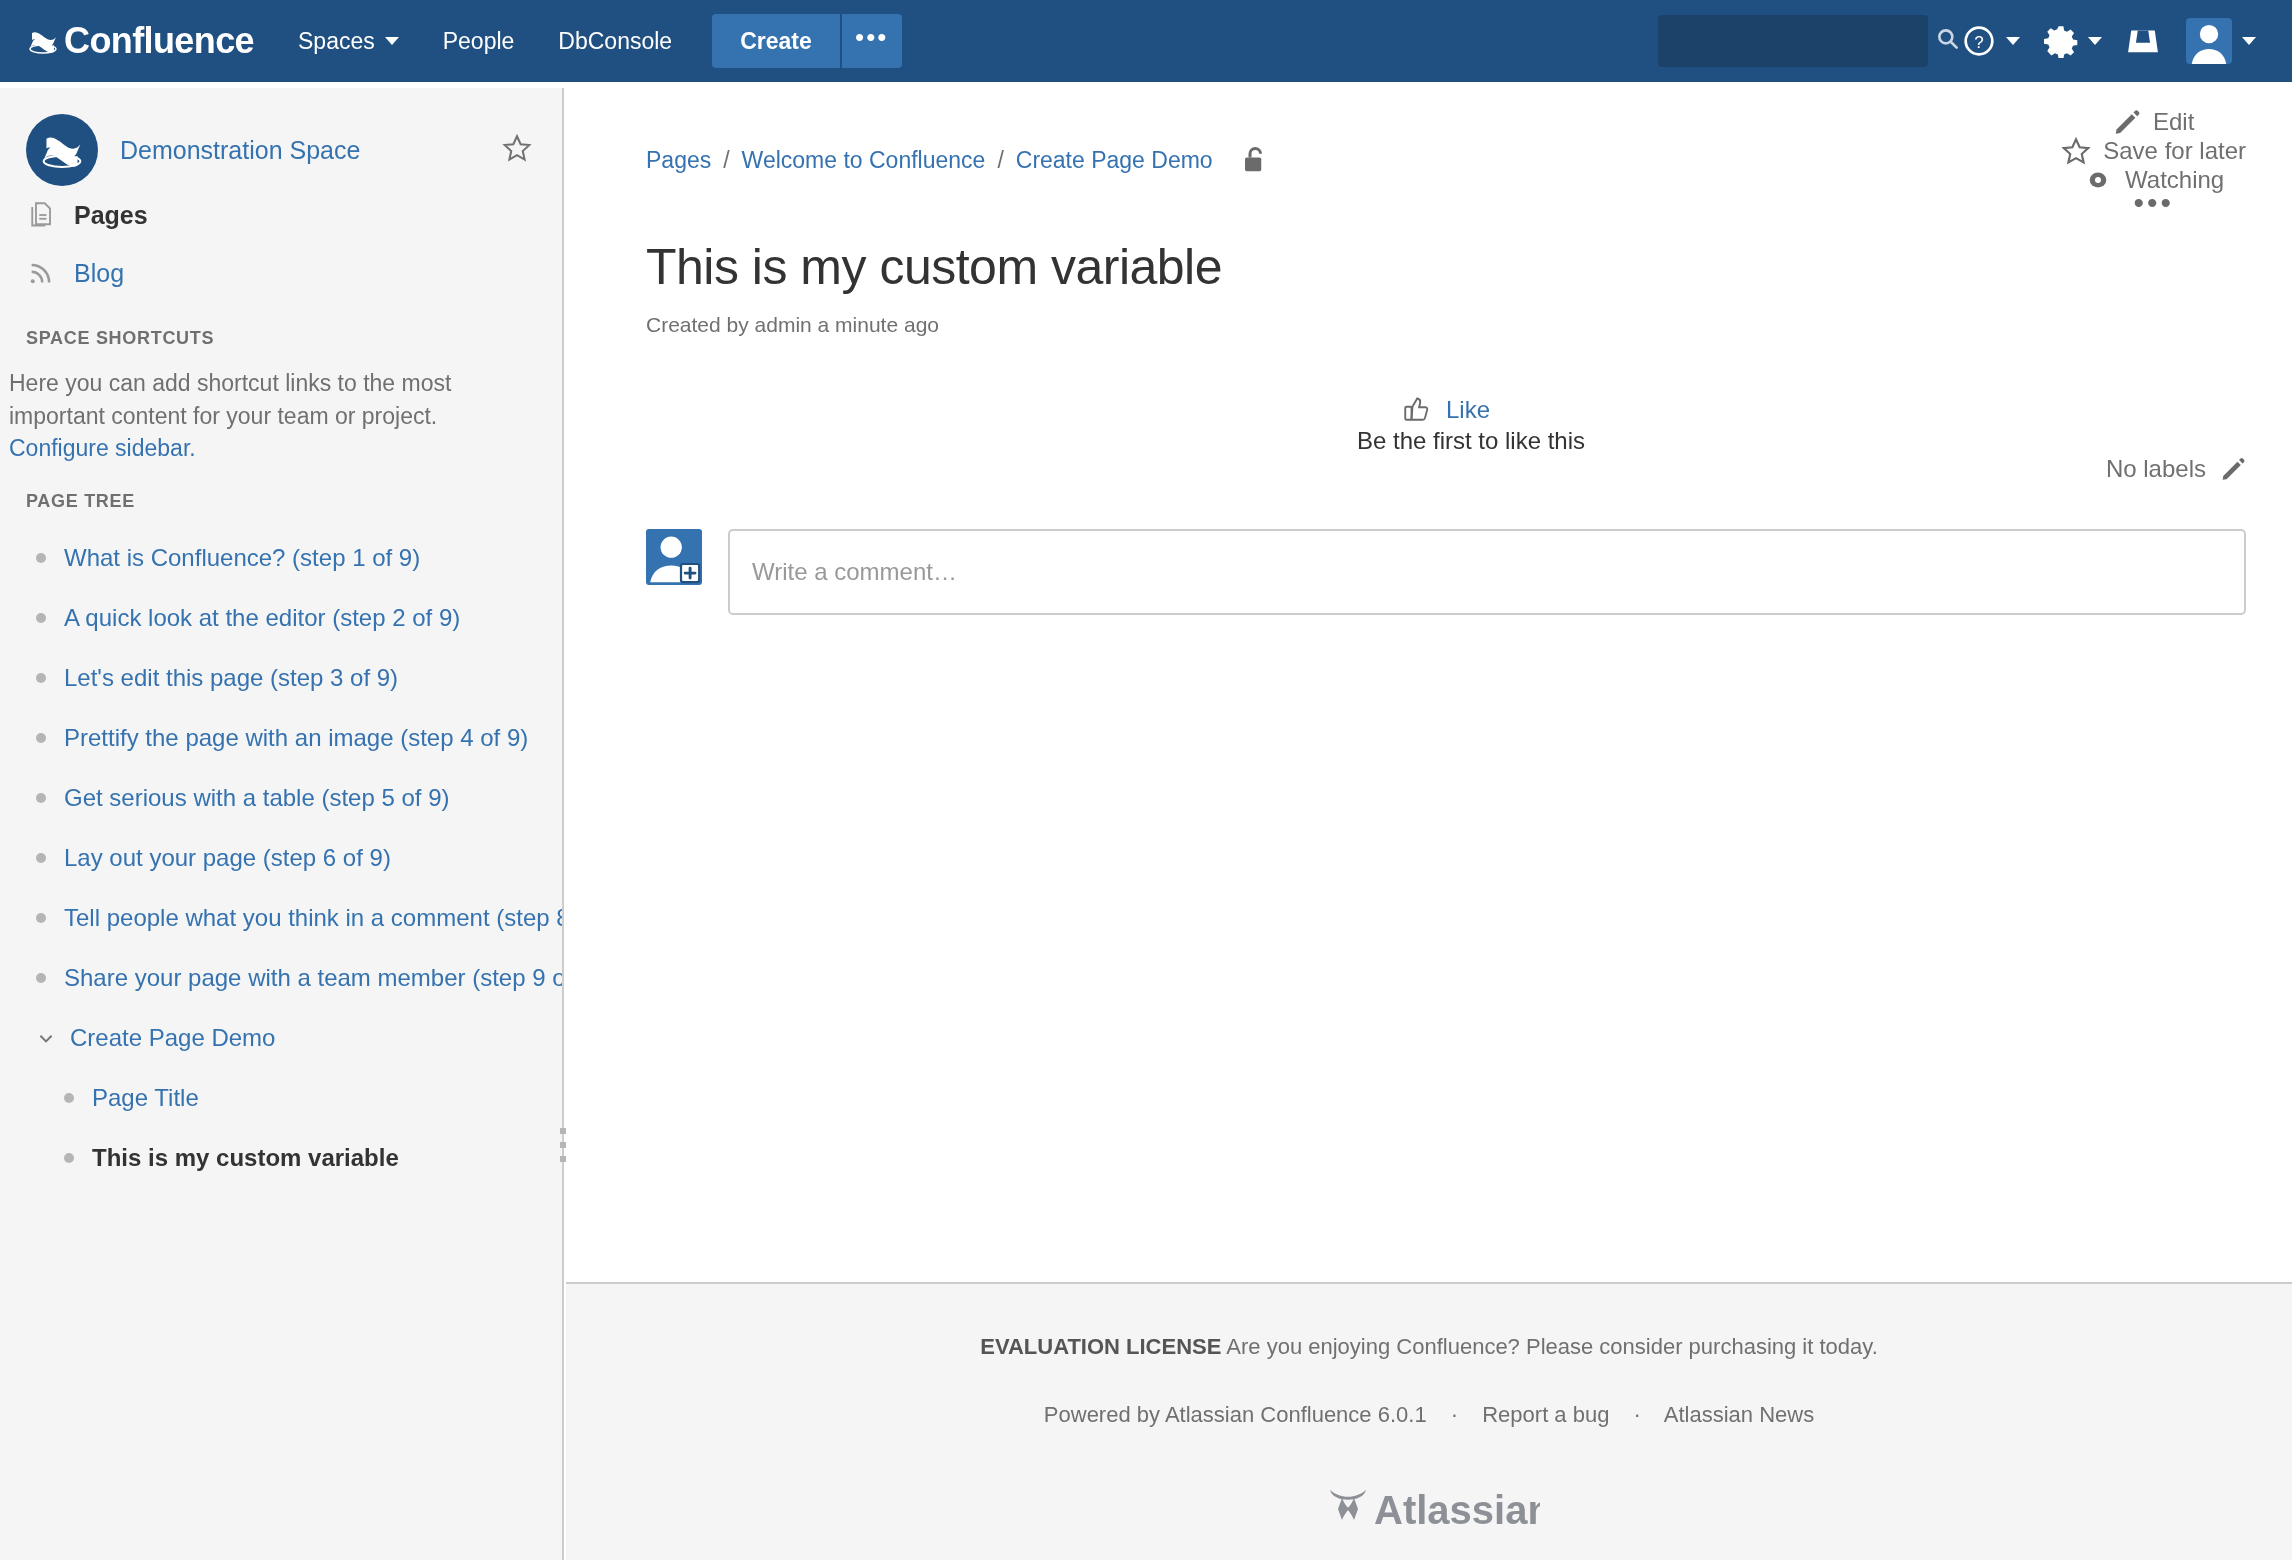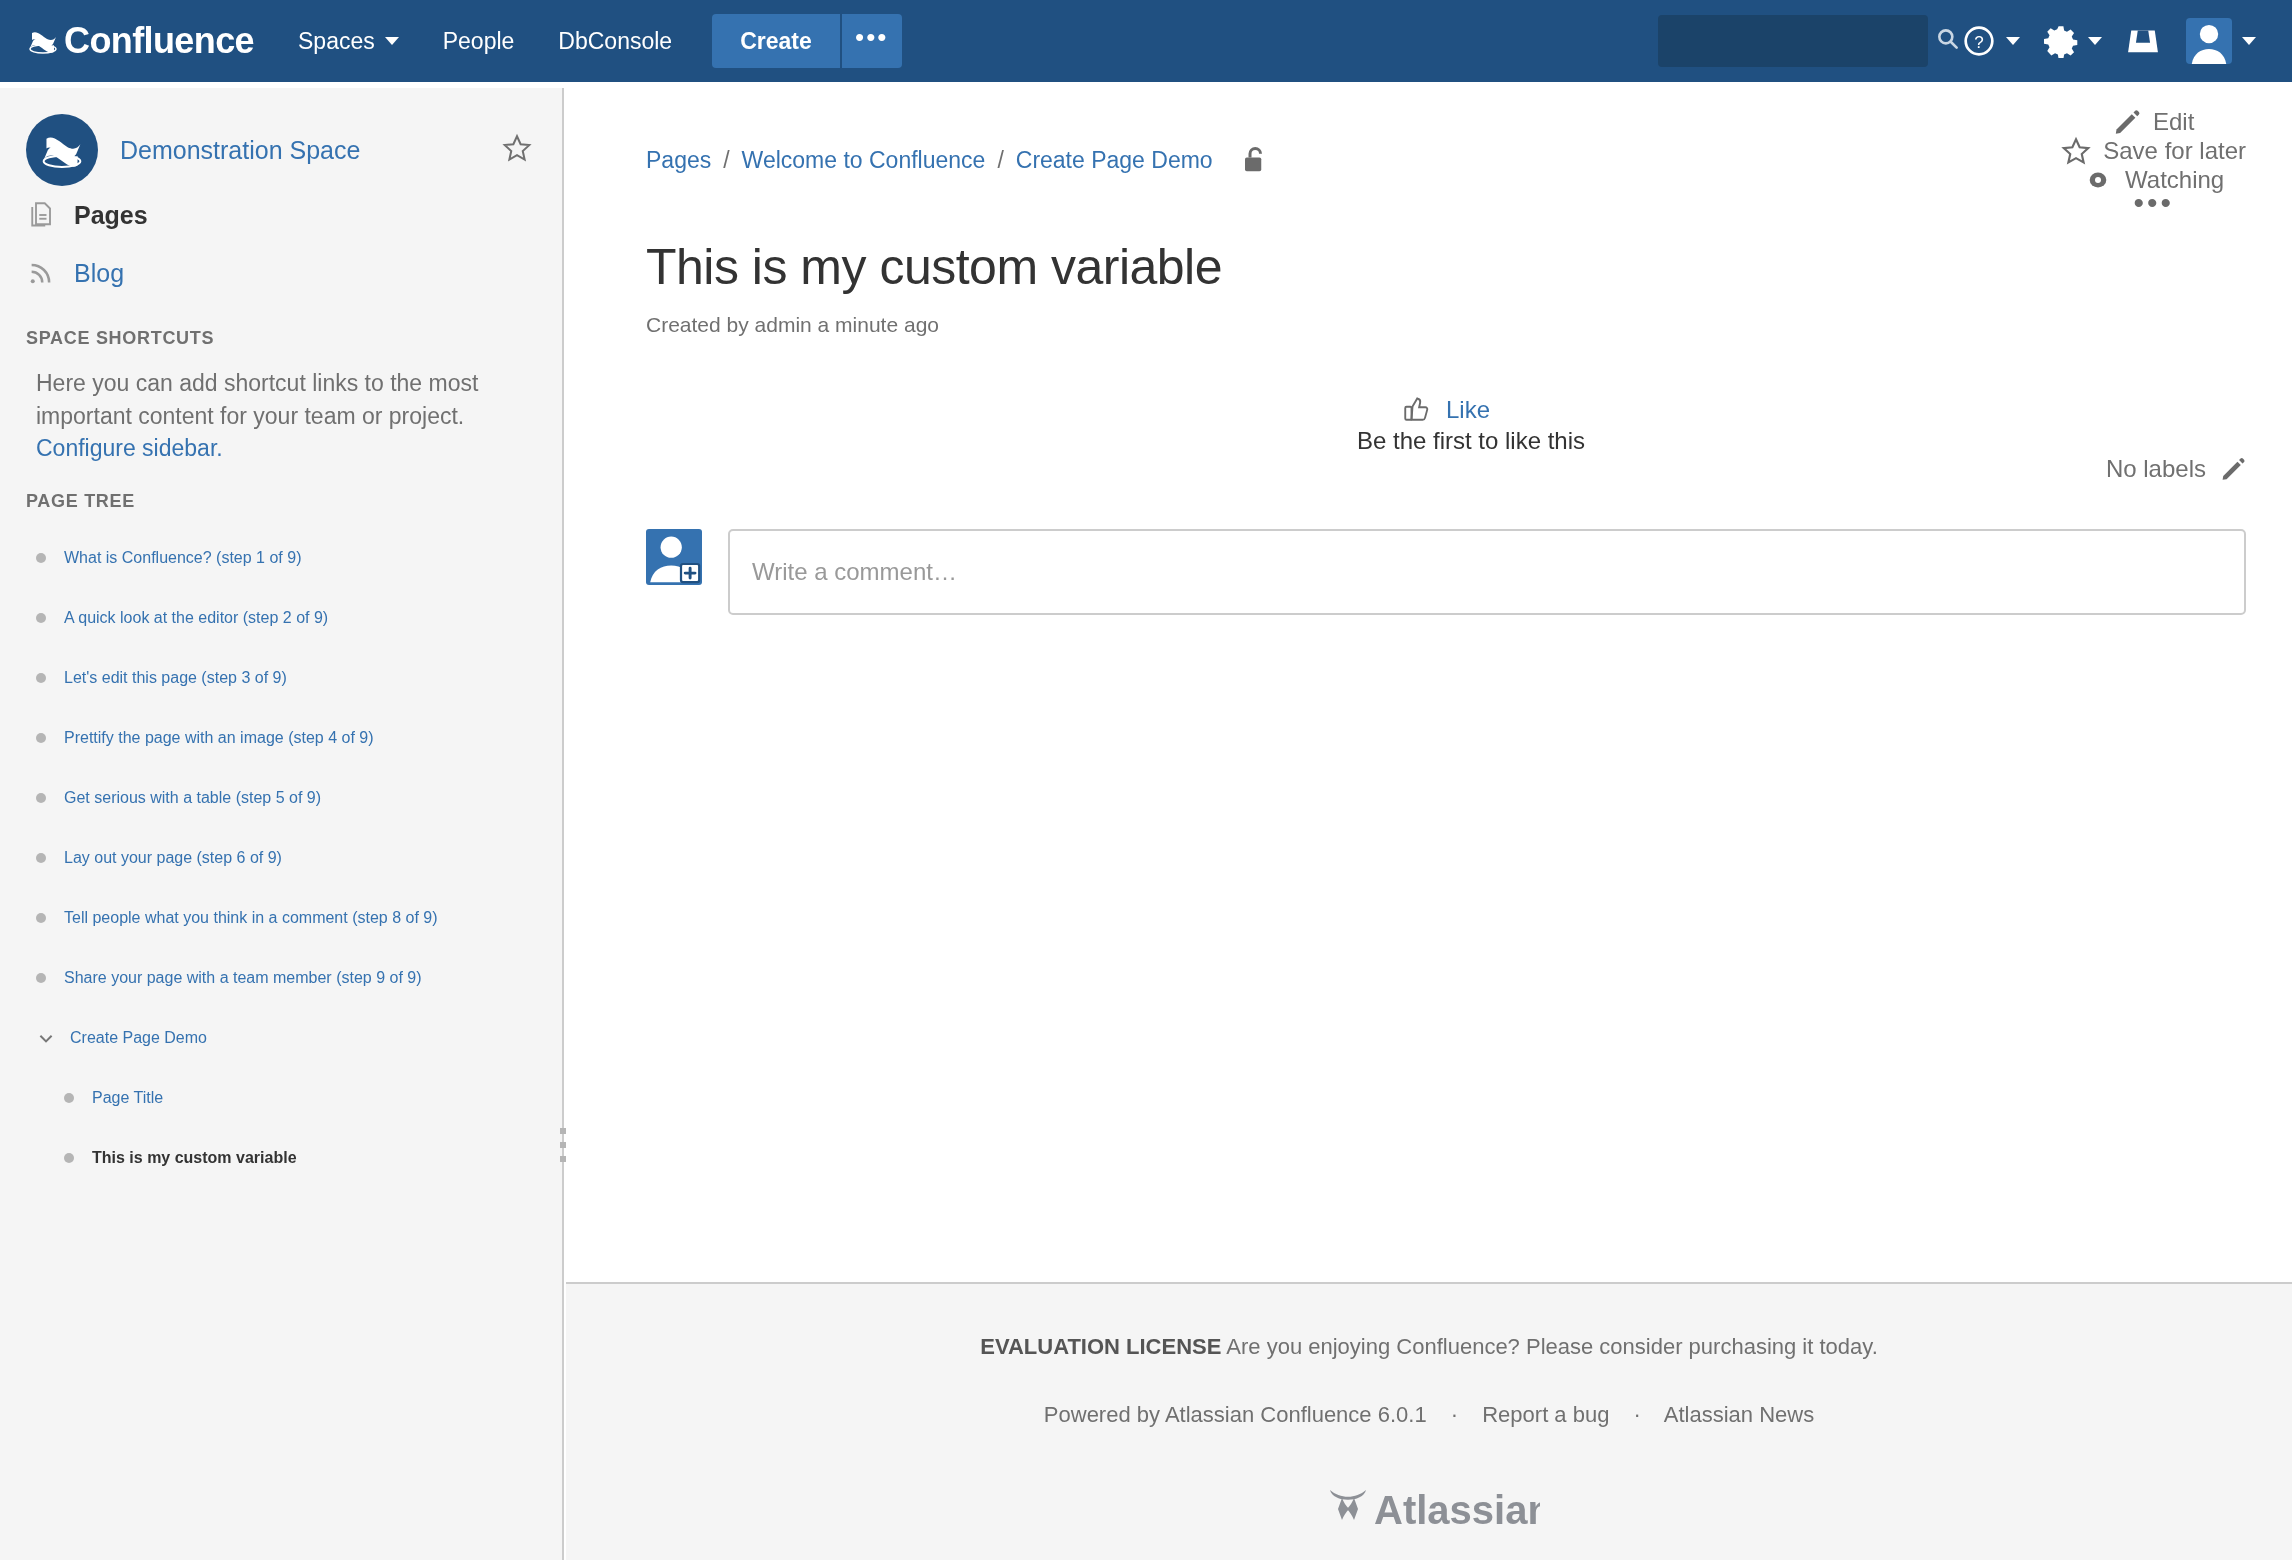--- a/index.html
+++ b/index.html
@@ -91,38 +91,38 @@
   }
   .side-link .side-ico { width: 34px; margin-right: 14px; display: flex; align-items: center; }
   .side-link .side-lbl { font-size: 25px; }
   .side-lbl.active { color: #333; font-weight: bold; }
   .side-lbl.link { color: #3572b0; }
   .side-section {
     font-size: 18px; font-weight: bold; color: #707070; letter-spacing: 0.7px;
     padding: 26px 26px 0 26px;
   }
   #shortcuts-text {
-    font-size: 23px; color: #707070; line-height: 1.42; padding: 18px 26px 0 36px;
+    font-size: 23px; color: #707070; line-height: 1.42; padding: 18px 26px 0 9px;
   }
   #shortcuts-text a { color: #3572b0; text-decoration: none; cursor: pointer; }
   #pagetree { padding: 16px 0 0 0; }
   .tree-row {
     display: flex; align-items: center; height: 60px; padding-left: 36px;
     white-space: nowrap; cursor: pointer;
   }
   .tree-row.child { padding-left: 64px; }
   .tree-bullet {
     width: 10px; height: 10px; border-radius: 50%; background: #b5b5b5;
     margin-right: 18px; flex: 0 0 auto;
   }
   .tree-chevron {
     width: 20px; margin-right: 14px; flex: 0 0 auto; display: flex;
     align-items: center; justify-content: center;
   }
-  .tree-label { font-size: 16px; color: #3572b0; }
+  .tree-label { font-size: 24px; color: #3572b0; }
   .tree-label.current { color: #333; font-weight: bold; }
   #sidebar-grip {
     position: absolute; top: 1128px; left: 556px; width: 14px; height: 34px;
     display: flex; flex-direction: column; justify-content: space-between;
     align-items: center; cursor: col-resize; z-index: 20;
   }
   #sidebar-grip i { width: 6px; height: 6px; background: #b5b5b5; display: block; }
 
   
   #main {

